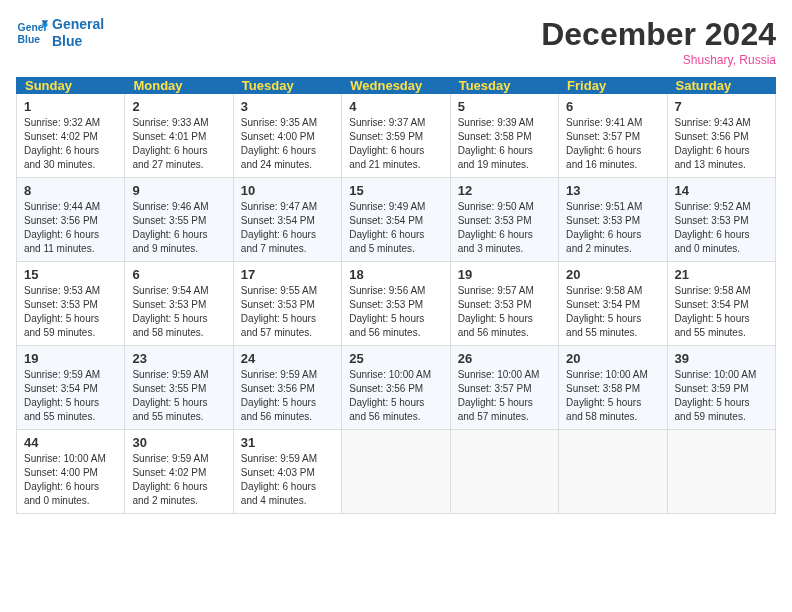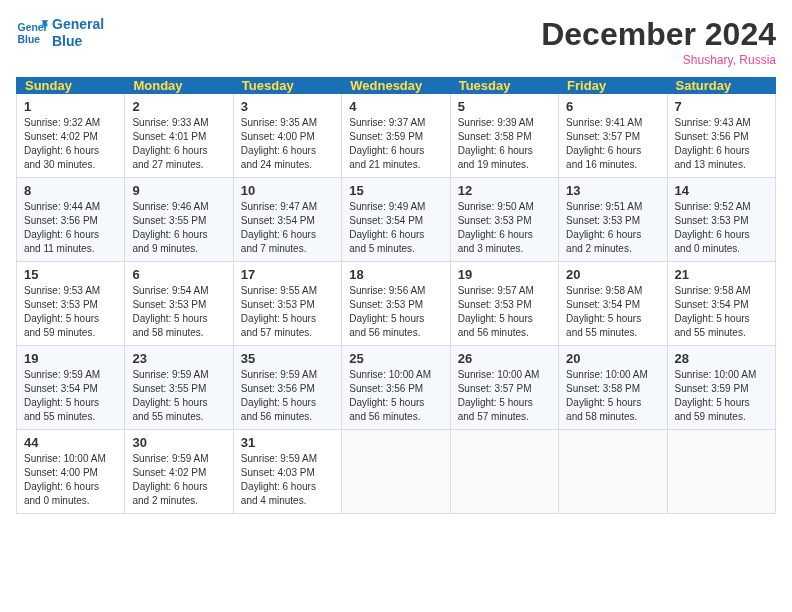--- a/index.html
+++ b/index.html
@@ -210,37 +210,37 @@
       <tr>
         <td>
           <span class="day-num">19</span>
           <div class="cell-text">Sunrise: 9:59 AM<br>Sunset: 3:54 PM<br>Daylight: 5 hours and 55 minutes.</div>
         </td>
         <td>
           <span class="day-num">23</span>
           <div class="cell-text">Sunrise: 9:59 AM<br>Sunset: 3:55 PM<br>Daylight: 5 hours and 55 minutes.</div>
         </td>
         <td>
-          <span class="day-num">35</span>
+          <span class="day-num">24</span>
           <div class="cell-text">Sunrise: 9:59 AM<br>Sunset: 3:56 PM<br>Daylight: 5 hours and 56 minutes.</div>
         </td>
         <td>
           <span class="day-num">25</span>
           <div class="cell-text">Sunrise: 10:00 AM<br>Sunset: 3:56 PM<br>Daylight: 5 hours and 56 minutes.</div>
         </td>
         <td>
           <span class="day-num">26</span>
           <div class="cell-text">Sunrise: 10:00 AM<br>Sunset: 3:57 PM<br>Daylight: 5 hours and 57 minutes.</div>
         </td>
         <td>
           <span class="day-num">20</span>
           <div class="cell-text">Sunrise: 10:00 AM<br>Sunset: 3:58 PM<br>Daylight: 5 hours and 58 minutes.</div>
         </td>
         <td>
-          <span class="day-num">28</span>
+          <span class="day-num">39</span>
           <div class="cell-text">Sunrise: 10:00 AM<br>Sunset: 3:59 PM<br>Daylight: 5 hours and 59 minutes.</div>
         </td>
       </tr>
       <tr>
         <td>
           <span class="day-num">44</span>
           <div class="cell-text">Sunrise: 10:00 AM<br>Sunset: 4:00 PM<br>Daylight: 6 hours and 0 minutes.</div>
         </td>
         <td>
           <span class="day-num">30</span>

